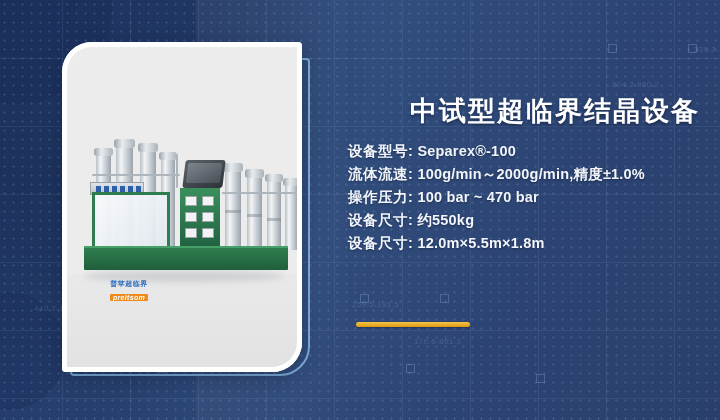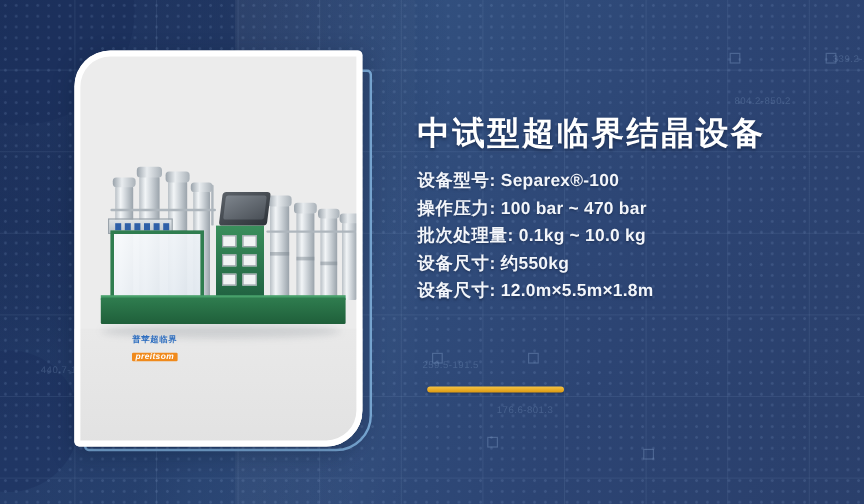--- a/index.html
+++ b/index.html
@@ -69,21 +69,21 @@
   .ctrlbar i{position:absolute;top:3px;width:5px;height:6px;background:#2d5fa8;display:block;}
   .pipe{position:absolute;background:#aeb6bd;border-radius:2px;}
   .brand{position:absolute;left:36px;top:238px;width:62px;text-align:center;line-height:1;}
   .brand-cn{font-size:7px;font-weight:700;color:#2f6fc0;letter-spacing:.5px;white-space:nowrap;}
   .brand-en{display:inline-block;margin-top:1px;font-size:7px;font-weight:700;font-style:italic;
     color:#fff;background:#f08a1c;padding:0 3px;border-radius:1px;letter-spacing:.3px;}
 
   
   .panel{position:absolute;left:348px;top:96px;width:352px;}
   .title{font-size:27px;font-weight:700;color:#ffffff;letter-spacing:2px;line-height:1.12;
-    text-shadow:0 2px 3px rgba(12,24,50,.55);margin:0 0 14px 0;}
+    text-shadow:0 2px 3px rgba(12,24,50,.55);margin:0 0 14px 0;text-align:right;}
   .spec{font-size:14.5px;font-weight:700;color:#f2f5fa;line-height:23px;white-space:nowrap;
     text-shadow:0 1px 2px rgba(12,24,50,.5);}
   .spec .lbl{letter-spacing:.5px;margin-top:43px;}
   .spec .val{letter-spacing:.2px;}
   .accent{position:absolute;left:356px;top:322px;width:114px;height:5px;border-radius:3px;
     background:linear-gradient(#f6c445,#dd9a10);box-shadow:0 1px 2px rgba(12,24,50,.4);}
 </style>
 </head>
 <body>
 
@@ -183,28 +183,28 @@
   <div class="card-rim"></div>
 
   <div class="panel">
     <h1 class="title">中试型超临界结晶设备</h1>
 
     <div class="spec">
       <span class="lbl">设备型号:</span>
       <span class="val">Separex®-100</span>
     </div>
     <div class="spec">
+      <span class="lbl">流体流速:</span>
+      <span class="val">100g/min～2000g/min,精度±1.0%</span>
+    </div>
+    <div class="spec">
       <span class="lbl">操作压力:</span>
       <span class="val">100 bar ~ 470 bar</span>
     </div>
     <div class="spec">
-      <span class="lbl">批次处理量:</span>
-      <span class="val">0.1kg ~ 10.0 kg</span>
-    </div>
-    <div class="spec">
       <span class="lbl">设备尺寸:</span>
       <span class="val">约550kg</span>
     </div>
     <div class="spec">
       <span class="lbl">设备尺寸:</span>
       <span class="val">12.0m×5.5m×1.8m</span>
     </div>
   </div>
 
   <div class="accent"></div>

